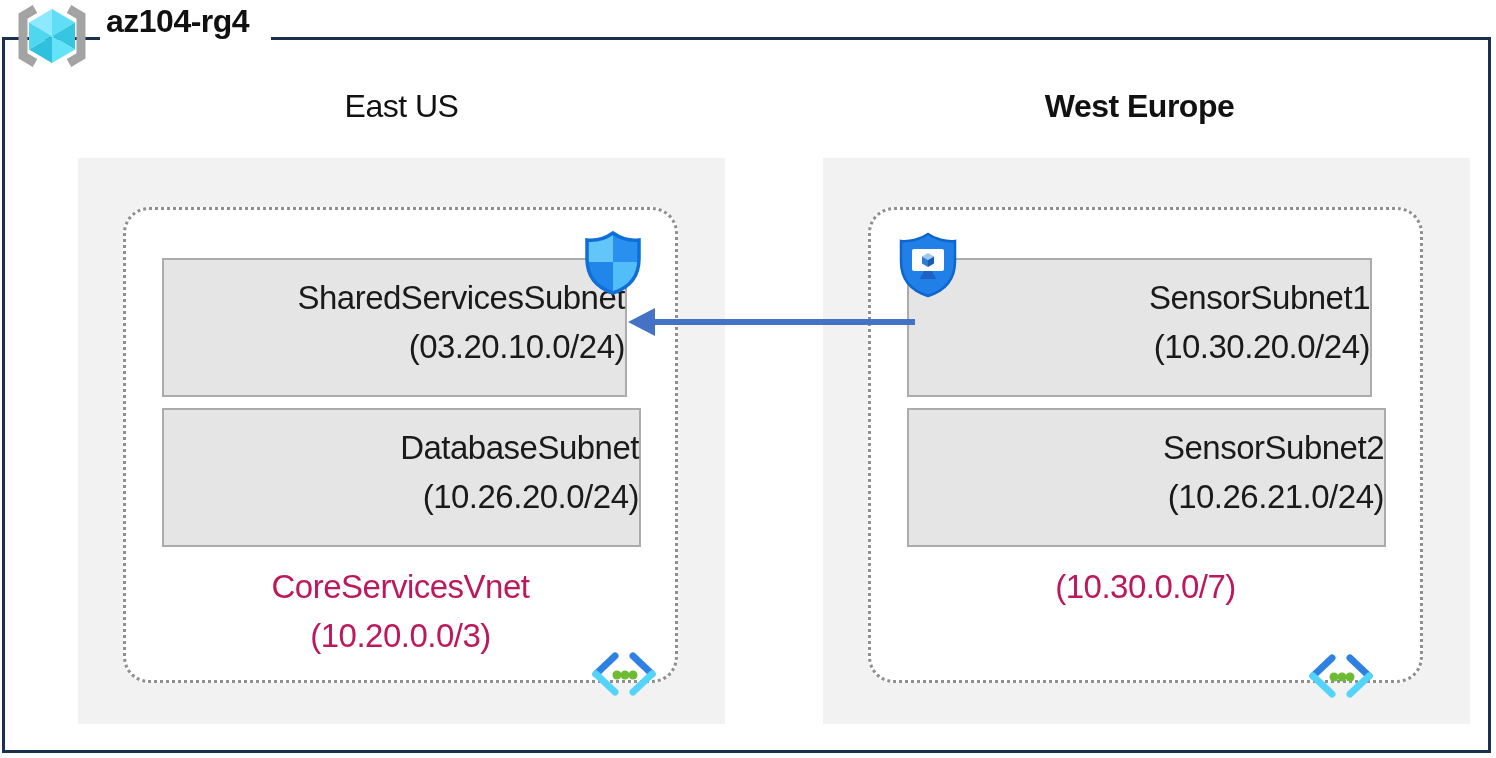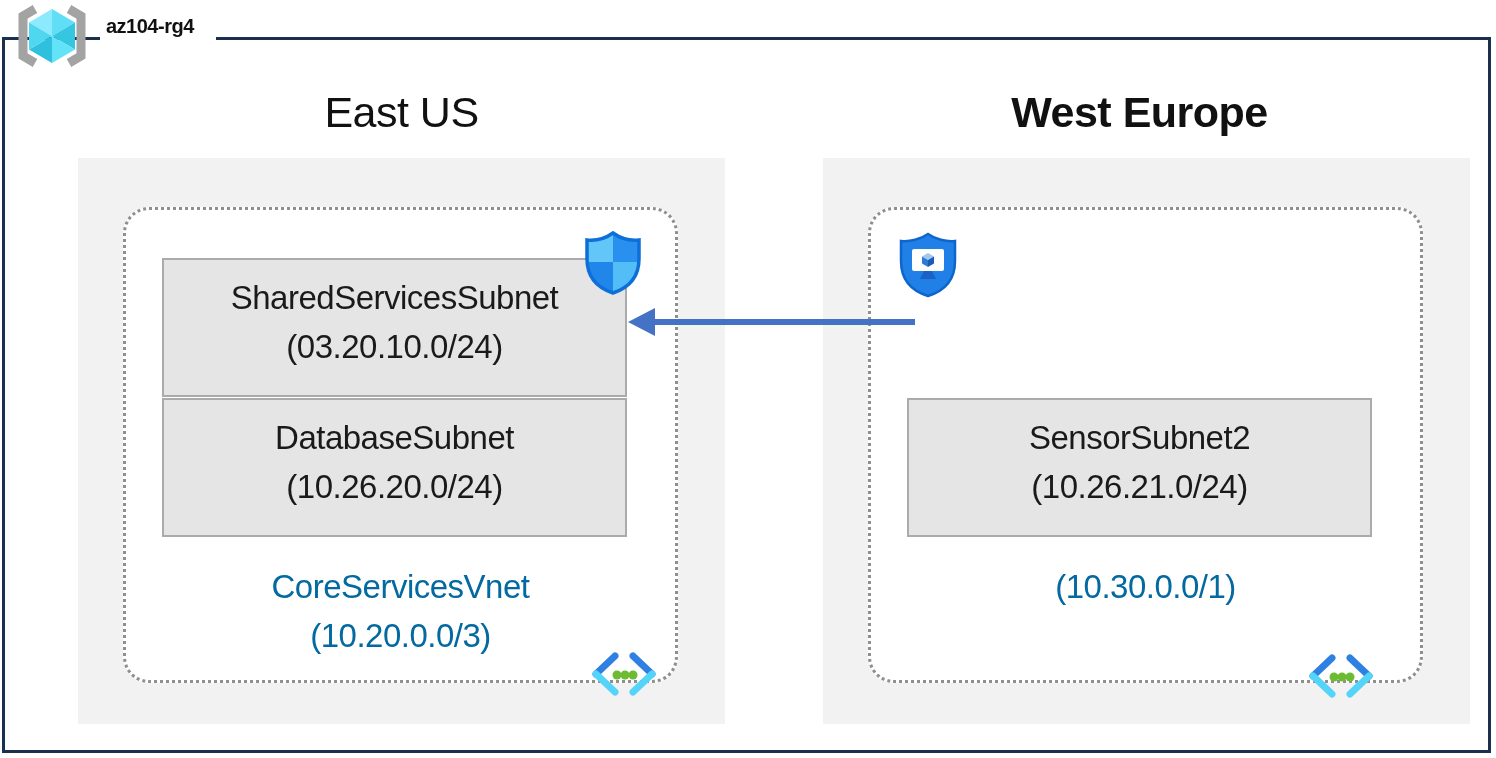--- a/index.html
+++ b/index.html
@@ -7,51 +7,51 @@
     width:1496px;height:758px;position:relative;background:#ffffff;
     font-family:"Liberation Sans","DejaVu Sans",sans-serif;
     color:#1a1a1a;overflow:hidden;
   }
   .frame{
     position:absolute;left:2px;top:37px;width:1483px;height:710px;
     border:3px solid #1b2f4f;z-index:0;
   }
   .rg-icon{position:absolute;left:8px;top:3px;width:88px;height:66px;z-index:5;}
   .rg-title{
-    position:absolute;left:100px;top:12px;z-index:4;background:#ffffff;
-    font-size:20px;font-weight:700;color:#111;padding:3px 22px 3px 6px;
+    position:absolute;left:100px;top:0;z-index:4;background:#ffffff;
+    font-size:32px;font-weight:700;color:#111;padding:3px 22px 3px 6px;
     letter-spacing:-0.5px;
   }
   .region{
     position:absolute;top:158px;width:647px;height:566px;background:#f2f2f2;z-index:1;
   }
   .region.east{left:78px;}
   .region.west{left:823px;}
   .region-label{
     position:absolute;top:88px;width:647px;text-align:center;
-    font-size:43px;font-weight:400;color:#111;z-index:2;letter-spacing:-0.5px;
+    font-size:32px;font-weight:400;color:#111;z-index:2;letter-spacing:-0.5px;
   }
   .region-label.east{left:78px;}
   .region-label.west{left:816px;font-weight:bold;}
   .vnet{
     position:absolute;left:45px;top:49px;width:549px;height:470px;
     background:#ffffff;border:3px dotted #8f8f8f;border-radius:26px;z-index:2;
   }
   .subnet{
     position:absolute;left:36px;width:461px;height:122px;
     background:#e5e5e5;border:2px solid #ababab;
-    text-align:center;padding-top:13px;box-sizing:content-box;z-index:3;
+    text-align:right;padding-top:13px;box-sizing:content-box;z-index:3;
   }
   .subnet .line{font-size:33px;line-height:49px;letter-spacing:-0.5px;color:#1a1a1a;}
   .subnet.first{top:48px;}
-  .subnet.second{top:188px;}
+  .subnet.second{top:198px;padding-left:14px;}
   .vnet-label{
     position:absolute;left:0;right:0;top:352px;text-align:center;z-index:3;
   }
-  .vnet-label .line{font-size:33px;line-height:49px;letter-spacing:-0.5px;color:#0369a1;}
+  .vnet-label .line{font-size:33px;line-height:49px;letter-spacing:-0.5px;color:#be185d;}
   .badge{position:absolute;z-index:6;}
   .nsg-badge{left:458px;top:21px;width:58px;height:64px;}
   .asg-badge{left:27px;top:22px;width:60px;height:66px;}
   .vnet-net-icon{position:absolute;width:72px;height:46px;z-index:6;}
   .vnet-net-icon.east{left:462px;top:441px;}
   .vnet-net-icon.west{left:434px;top:443px;}
   .peering-arrow{position:absolute;left:625px;top:302px;width:292px;height:40px;z-index:7;}
 </style>
 </head>
 <body>
@@ -110,26 +110,30 @@
       <circle cx="29" cy="24" r="4.5" fill="#6cbb33"></circle>
       <circle cx="37" cy="24" r="4.5" fill="#6cbb33"></circle>
       <circle cx="45" cy="24" r="4.5" fill="#6cbb33"></circle>
     </svg>
   </div>
 </div>
 
 <div class="region west">
 
   <div class="vnet">
+    <div class="subnet first">
+      <div class="line">SensorSubnet1</div>
+      <div class="line">(10.30.20.0/24)</div>
+    </div>
     <div class="subnet second">
       <div class="line">SensorSubnet2</div>
       <div class="line">(10.26.21.0/24)</div>
     </div>
     <div class="vnet-label">
-      <div class="line">(10.30.0.0/1)</div>
+      <div class="line">(10.30.0.0/7)</div>
     </div>
 
     <svg class="badge asg-badge" viewBox="0 0 60 66">
       <path d="M30 2 C37 7 48 10 57 9 L57 29 C57 48 46 59 30 64 C14 59 3 48 3 29 L3 9 C12 10 23 7 30 2 Z" fill="#2180e8" stroke="#0e66cc" stroke-width="2.5"></path>
       <rect x="14" y="17" width="32" height="22" rx="2" fill="#ffffff"></rect>
       <polygon points="26,39 34,39 38,47 22,47" fill="#1b62c4"></polygon>
       <polygon points="30,21 36,24.5 30,28 24,24.5" fill="#9fc8ef"></polygon>
       <polygon points="24,24.5 30,28 30,35 24,31.5" fill="#2e7bd6"></polygon>
       <polygon points="36,24.5 30,28 30,35 36,31.5" fill="#1a5db8"></polygon>
     </svg>

